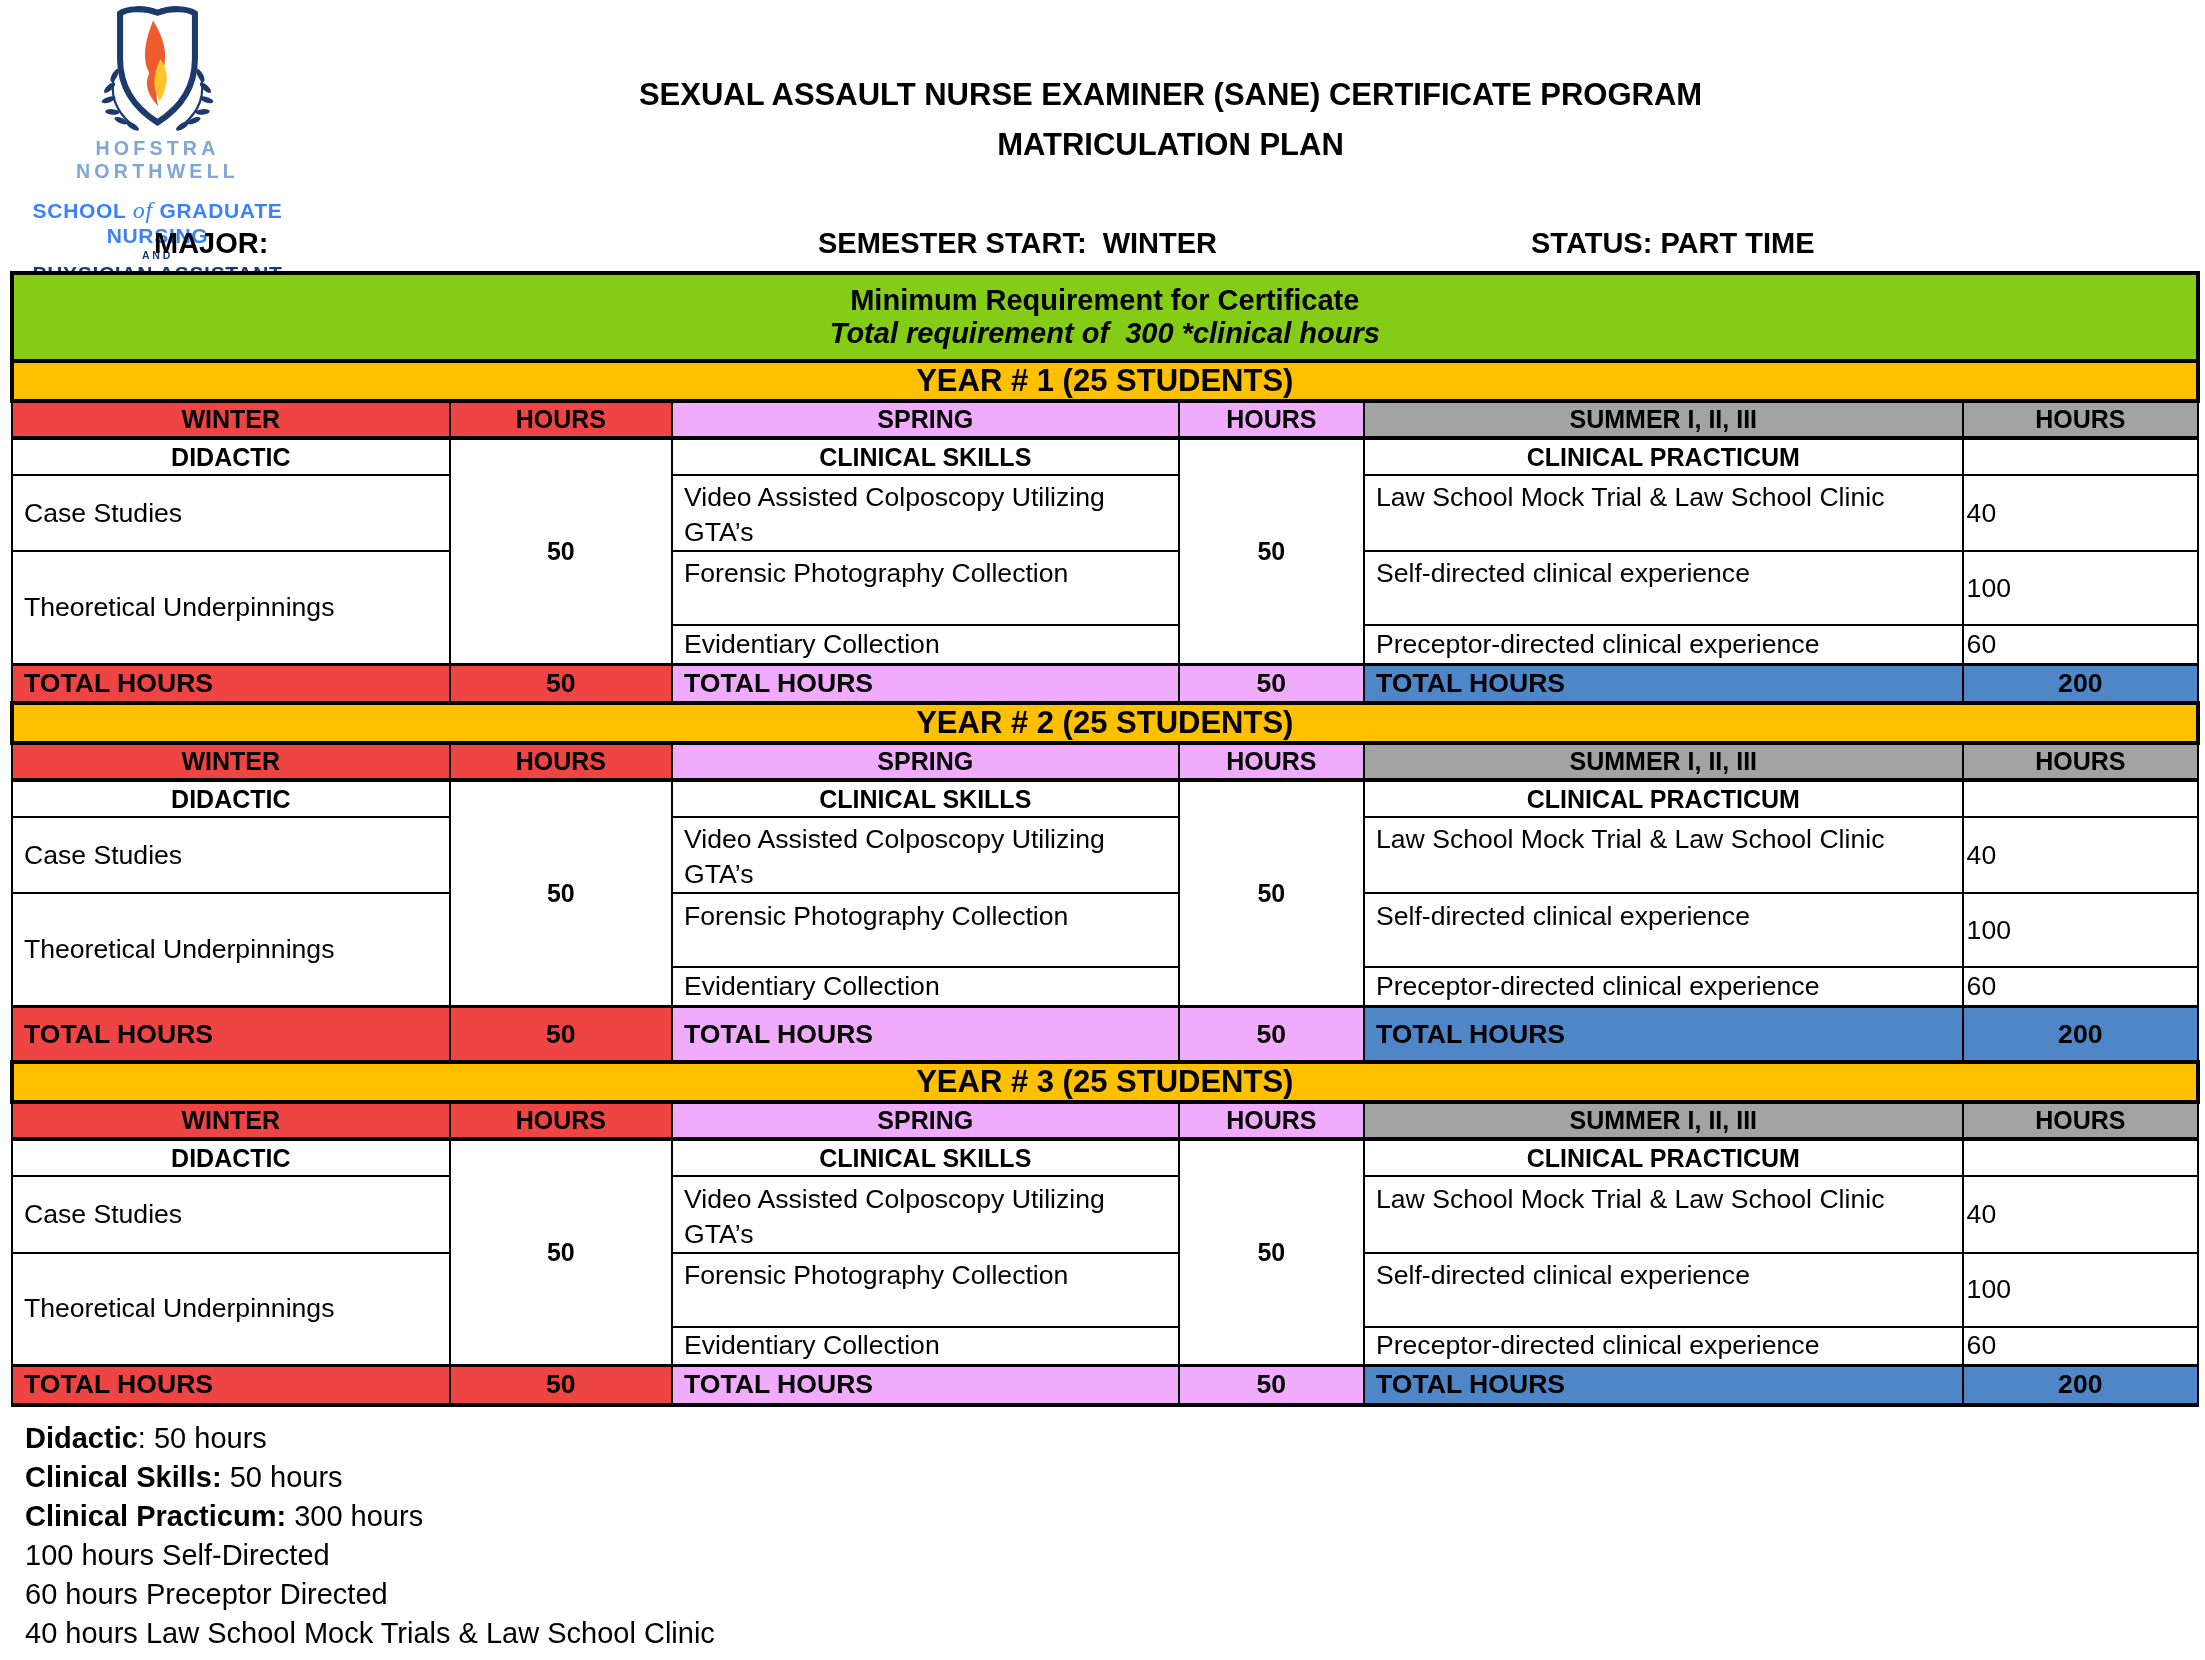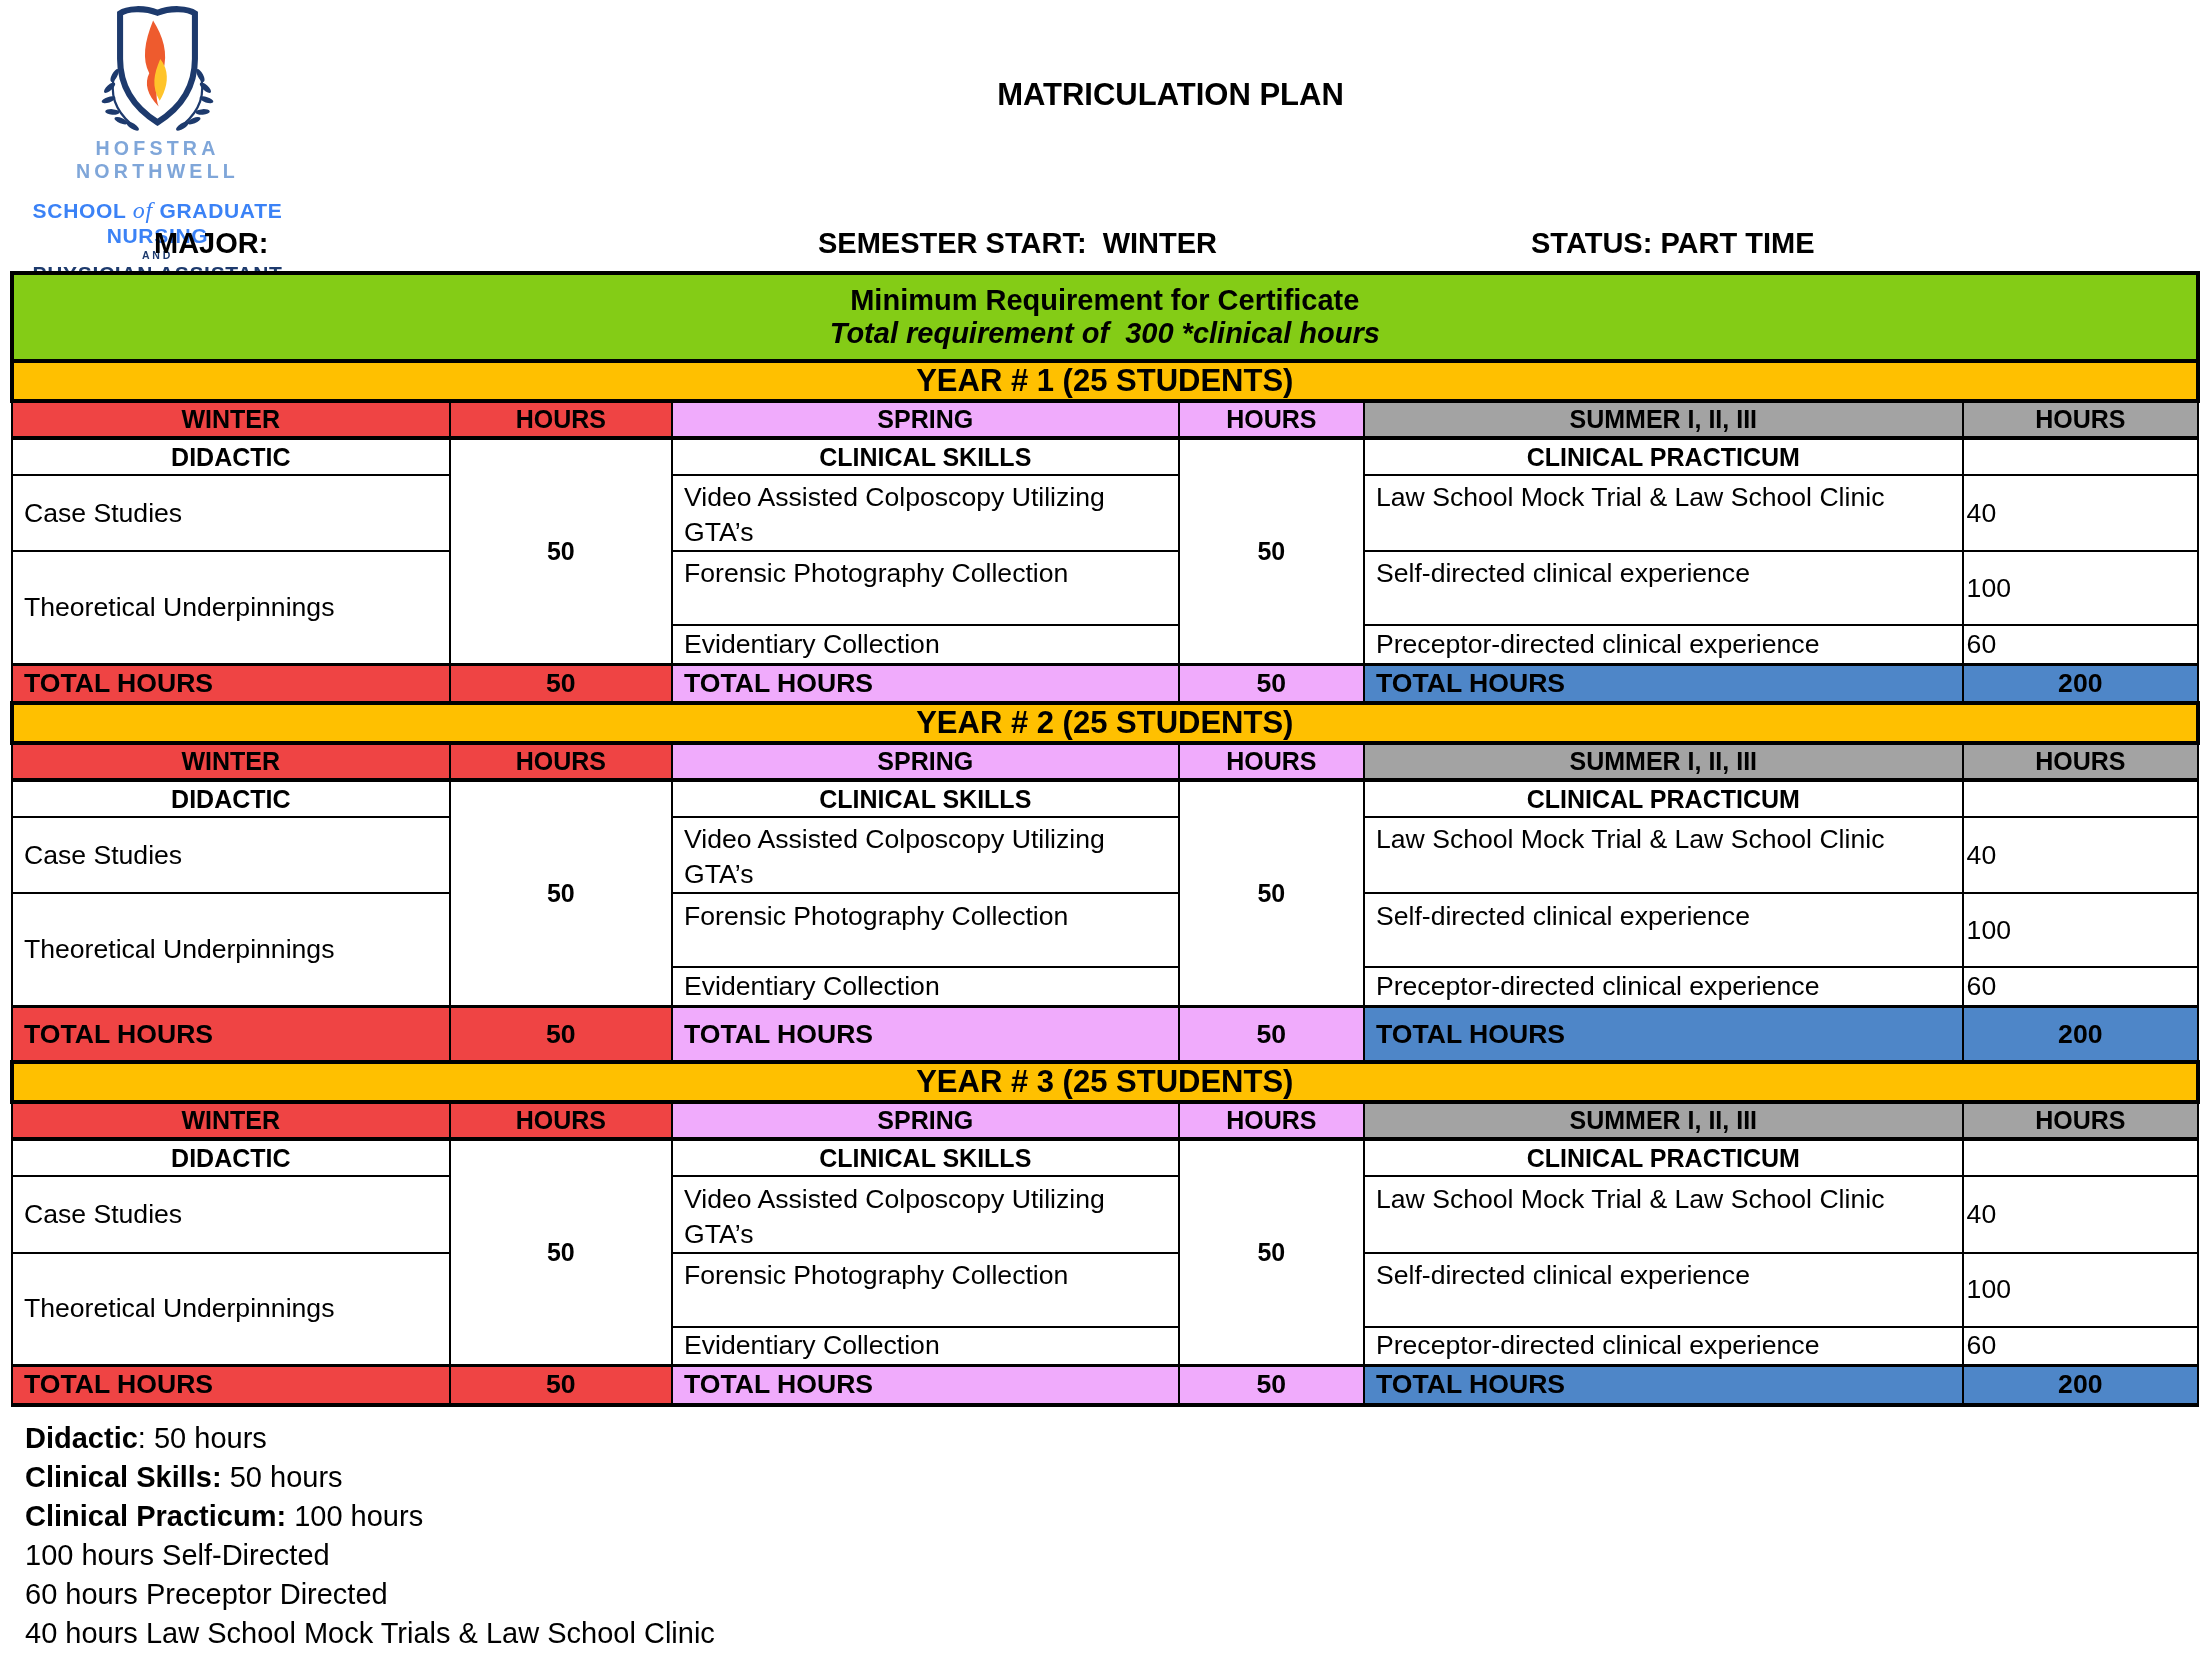--- a/index.html
+++ b/index.html
@@ -93,20 +93,21 @@
 
     <path d="M125 100 C113 128 109 150 124 176 C135 158 141 136 134 116 C131 108 128 104 125 100 Z" fill="#ffc42a"></path>
   </svg>
   <div class="logo-l1">HOFSTRA NORTHWELL</div>
   <div class="logo-l2"><span>SCHOOL </span><span class="logo-of">of</span><span class="pre"> GRADUATE  NURSING</span></div>
   <div class="logo-l3">AND</div>
   <div class="logo-l4"><span>PHYSICIAN ASSISTANT STUDIES</span><span class="logo-reg">®</span></div>
 </div>
 
 <div class="title">
+  <div>SEXUAL ASSAULT NURSE EXAMINER (SANE) CERTIFICATE PROGRAM</div>
   <div>MATRICULATION PLAN</div>
 </div>
 
 <div id="major" class="info-label">MAJOR:</div>
 <div id="semester" class="info-label pre">SEMESTER START:  WINTER</div>
 <div id="status" class="info-label">STATUS: PART TIME</div>
 
 <table class="plan">
   <colgroup>
     <col style="width:438px">
@@ -258,18 +259,18 @@
     <td class="c-lav tval">50</td>
     <td class="c-tblue tlabel">TOTAL HOURS</td>
     <td class="c-tblue tval">200</td>
   </tr>
 </tbody>
   </table>
 
 <div class="notes">
   <div><span class="b">Didactic</span><span class="pre">: 50 hours</span></div>
   <div><span class="b">Clinical Skills:</span><span class="pre"> 50 hours</span></div>
-  <div><span class="b">Clinical Practicum:</span><span class="pre"> 100 hours</span></div>
+  <div><span class="b">Clinical Practicum:</span><span class="pre"> 300 hours</span></div>
   <div><span class="b"></span><span class="pre">100 hours Self-Directed</span></div>
   <div><span class="b"></span><span class="pre">60 hours Preceptor Directed</span></div>
   <div><span class="b"></span><span class="pre">40 hours Law School Mock Trials &amp; Law School Clinic</span></div>
 </div>
 
 
 </body></html>

